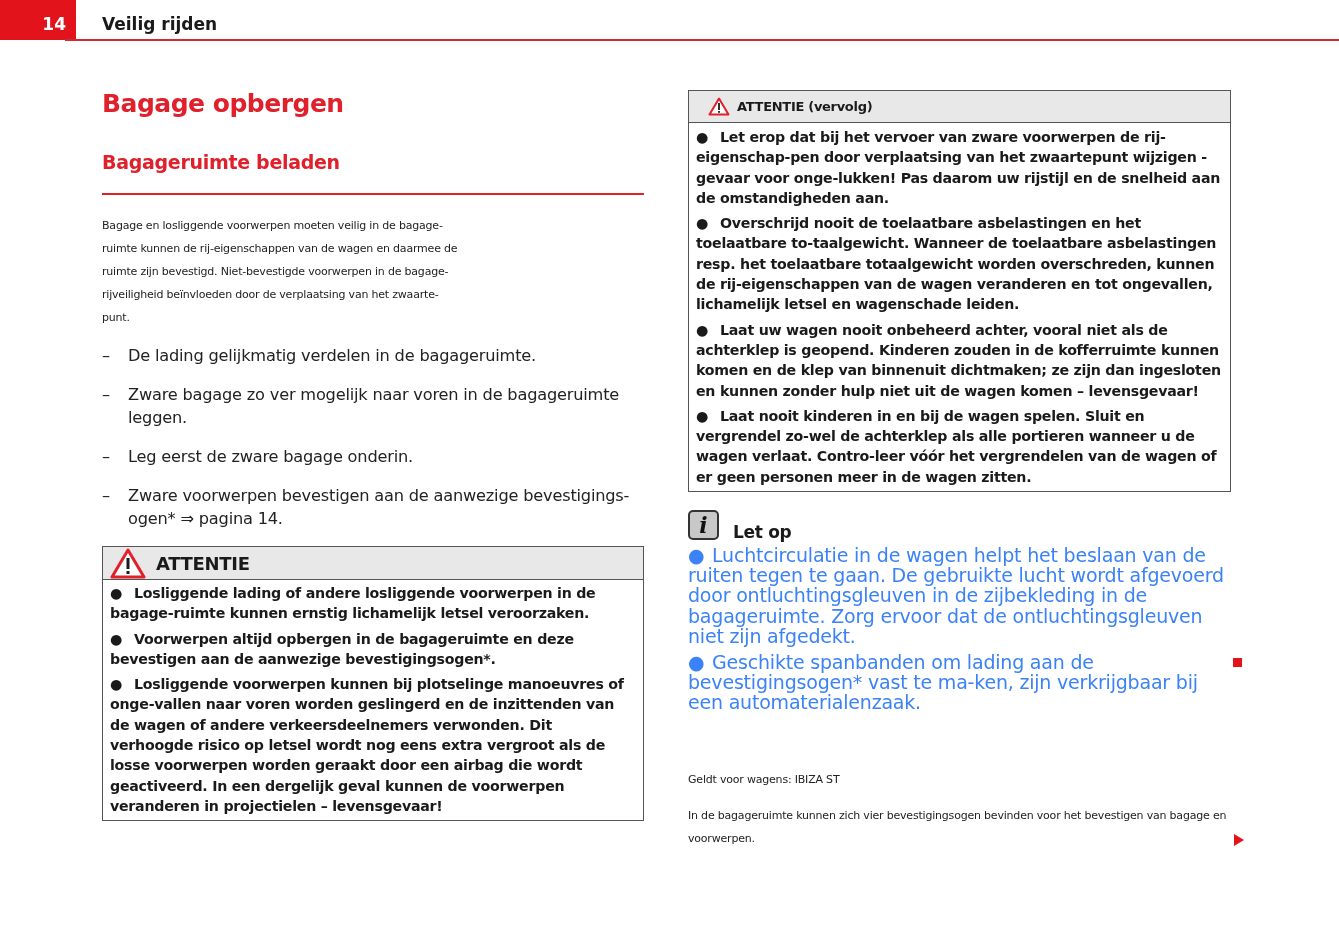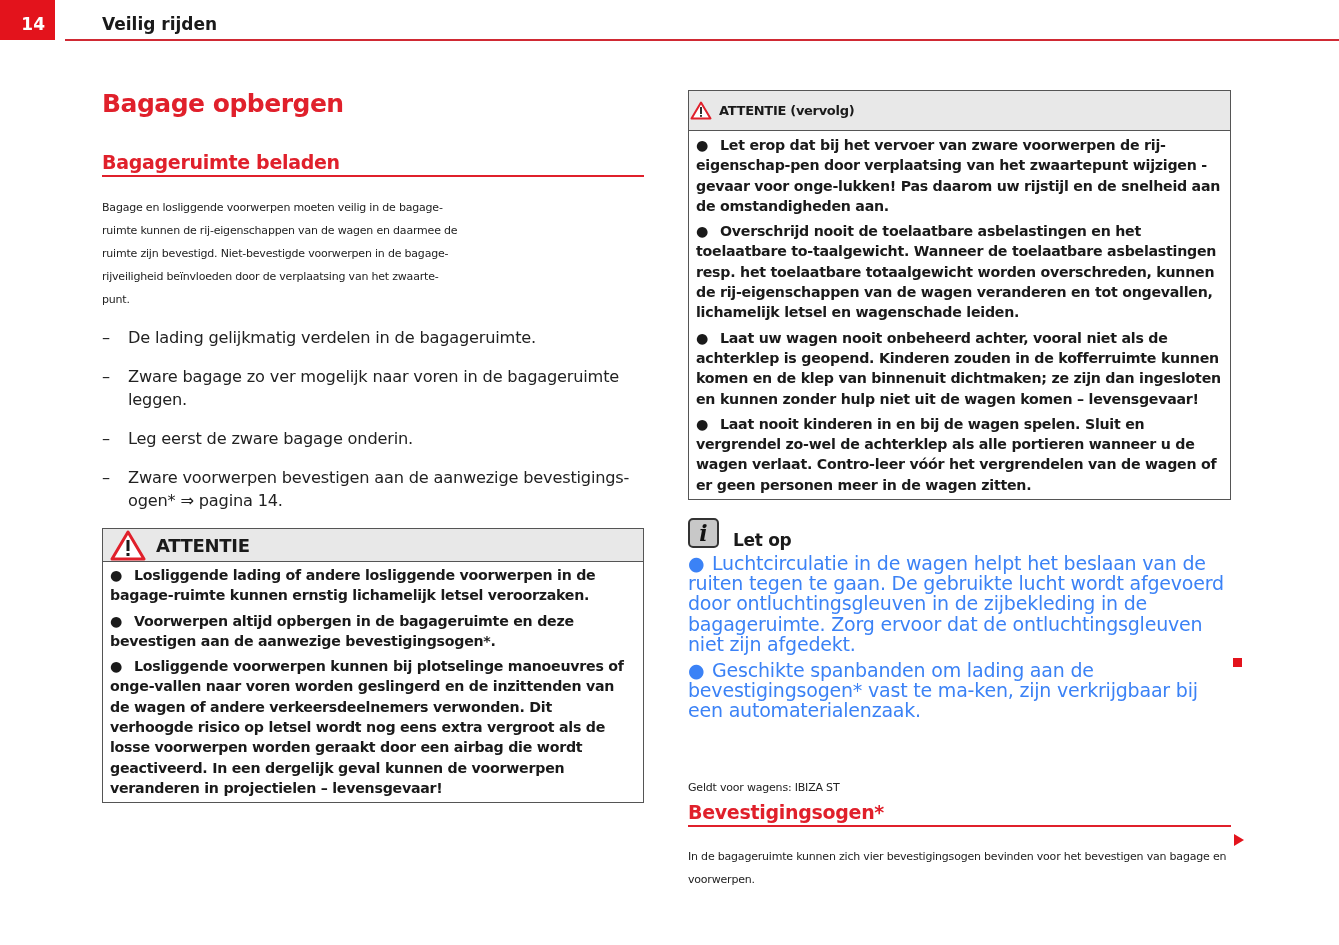--- a/index.html
+++ b/index.html
@@ -1,20 +1,20 @@
 <!DOCTYPE html>
 <html><head>
   <meta charset="utf-8">
   <style>
     * { box-sizing: border-box; margin: 0; padding: 0; }
     html, body { width: 1339px; height: 945px; background: #ffffff; overflow: hidden; }
     body { position: relative; font-family: "DejaVu Sans", sans-serif; color: #1a1a1a; }
 
     .page-tab {
-      position: absolute; left: 0; top: 0; width: 55px; height: 40px;
+      position: absolute; left: 0; top: 0; width: 76px; height: 40px;
       background: #e3131c; color: #fff; font-weight: bold; font-size: 17px;
       display: flex; align-items: flex-end; justify-content: flex-end;
       padding: 0 10px 6px 0;
     }
     .header-title {
       position: absolute; left: 102px; top: 14px; font-size: 17px; font-weight: bold; color: #1a1a1a;
     }
     .header-rule {
       position: absolute; left: 65px; top: 39px; width: 1274px; height: 2px; background: #d02a34;
     }
@@ -22,21 +22,21 @@
     .col-left { position: absolute; left: 102px; top: 88px; width: 542px; }
     .col-right { position: absolute; left: 688px; top: 90px; width: 543px; }
 
     .h1 {
       color: #e0202b; font-weight: bold; font-size: 25px; line-height: 32px;
       font-family: "DejaVu Sans", sans-serif; letter-spacing: -0.5px;
     }
     .h2 {
       color: #e0202b; font-weight: bold; font-size: 19px; line-height: 24px;
       letter-spacing: -0.3px;
-      border-bottom: 2px solid #e0202b; padding-bottom: 1px;
+      border-bottom: 2px solid #e0202b; padding-bottom: 19px;
     }
     .body-text {
       font-size: 11px; line-height: 23px; color: #222; letter-spacing: -0.2px;
     }
     .dash-list { list-style: none; }
     .dash-list li {
       position: relative; padding-left: 26px; font-size: 16.2px; line-height: 23px;
       color: #222; margin-bottom: 16px; letter-spacing: -0.2px;
     }
     .dash-list li .dash { position: absolute; left: 0; top: 0; }
@@ -103,21 +103,21 @@
     <div class="warn-body" style="padding-top:3px;">
       <div class="warn-item"><span class="bullet">●</span><span>Losliggende lading of andere losliggende voorwerpen in de bagage-ruimte kunnen ernstig lichamelijk letsel veroorzaken.</span></div>
       <div class="warn-item"><span class="bullet">●</span><span>Voorwerpen altijd opbergen in de bagageruimte en deze bevestigen aan de aanwezige bevestigingsogen*.</span></div>
       <div class="warn-item"><span class="bullet">●</span><span>Losliggende voorwerpen kunnen bij plotselinge manoeuvres of onge-vallen naar voren worden geslingerd en de inzittenden van de wagen of andere verkeersdeelnemers verwonden. Dit verhoogde risico op letsel wordt nog eens extra vergroot als de losse voorwerpen worden geraakt door een airbag die wordt geactiveerd. In een dergelijk geval kunnen de voorwerpen veranderen in projectielen – levensgevaar!</span></div>
     </div>
   </div>
 </div>
 
 <div class="col-right">
   <div class="warn-box">
-    <div class="warn-head" style="height:40px; padding-left:1px;">
+    <div class="warn-head" style="height:32px; padding-left:19px;">
       <svg width="22" height="19" viewBox="0 0 22 19">
         <path d="M11 1.5 L20.5 17.5 L1.5 17.5 Z" fill="#fff" stroke="#e0202b" stroke-width="2" stroke-linejoin="round"></path>
         <rect x="10.1" y="6" width="1.8" height="7" fill="#1a1a1a"></rect>
         <rect x="10.1" y="14" width="1.8" height="1.8" fill="#1a1a1a"></rect>
       </svg>
       <span style="font-weight:bold; font-size:13px; margin-left:7px; letter-spacing:-0.3px;">ATTENTIE (vervolg)</span>
     </div>
     <div class="warn-body" style="padding:4px 7px 4px 7px;">
       <div class="warn-item"><span class="bullet">●</span><span>Let erop dat bij het vervoer van zware voorwerpen de rij-eigenschap-pen door verplaatsing van het zwaartepunt wijzigen - gevaar voor onge-lukken! Pas daarom uw rijstijl en de snelheid aan de omstandigheden aan.</span></div>
       <div class="warn-item"><span class="bullet">●</span><span>Overschrijd nooit de toelaatbare asbelastingen en het toelaatbare to-taalgewicht. Wanneer de toelaatbare asbelastingen resp. het toelaatbare totaalgewicht worden overschreden, kunnen de rij-eigenschappen van de wagen veranderen en tot ongevallen, lichamelijk letsel en wagenschade leiden.</span></div>
@@ -129,18 +129,17 @@
   <div style="margin-top:18px; display:flex; align-items:flex-end;">
     <div style="width:31px; height:30px; border:2px solid #333; border-radius:5px; background:#c8c8c8; display:flex; align-items:center; justify-content:center; font-family:'DejaVu Serif', serif; font-weight:bold; font-style:italic; font-size:22px; color:#111;">i</div>
     <span style="font-weight:bold; font-size:17px; margin-left:14px; margin-bottom:-2px; letter-spacing:-0.3px;">Let op</span>
   </div>
   <div style="margin-top:5px;">
     <div class="note-item"><span class="bullet">●</span><span>Luchtcirculatie in de wagen helpt het beslaan van de ruiten tegen te gaan. De gebruikte lucht wordt afgevoerd door ontluchtingsgleuven in de zijbekleding in de bagageruimte. Zorg ervoor dat de ontluchtingsgleuven niet zijn afgedekt.</span></div>
     <div class="note-item"><span class="bullet">●</span><span>Geschikte spanbanden om lading aan de bevestigingsogen* vast te ma-ken, zijn verkrijgbaar bij een automaterialenzaak.</span></div>
   </div>
 
   <div style="margin-top:60px; font-size:11px; color:#222; letter-spacing:-0.2px;">Geldt voor wagens: IBIZA ST</div>
-  <div class="h2" style="margin-top:6px;">Bevestigingsogen*</div>
   <div class="body-text" style="margin-top:18px;">In de bagageruimte kunnen zich vier bevestigingsogen bevinden voor het bevestigen van bagage en voorwerpen.</div>
 </div>
 
 <div class="red-square"></div>
 <div class="red-arrow"></div>
 
 </body></html>

